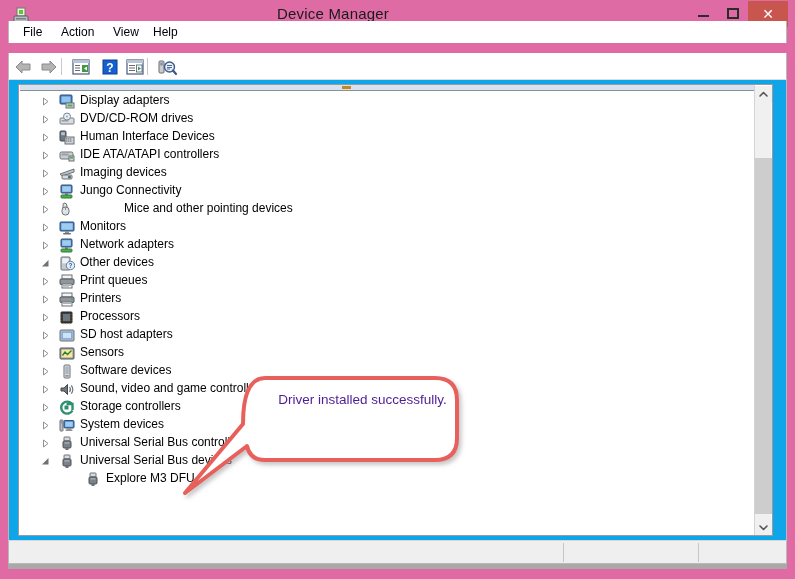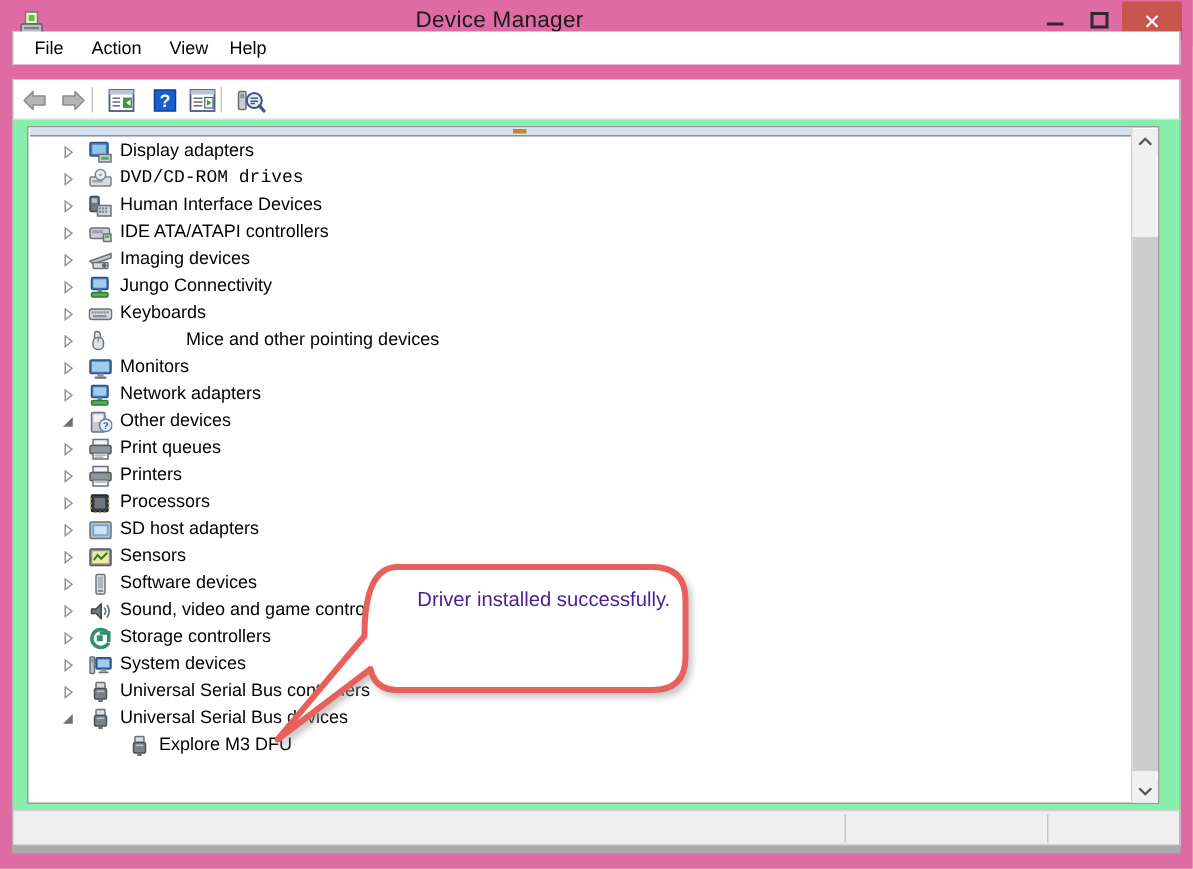--- a/index.html
+++ b/index.html
@@ -111,21 +111,21 @@
     top: 5px;
     width: 1px; height: 17px;
     background: #c8c8c8;
   }
 
   
   #content-outer {
     position: absolute;
     left: 8px; top: 80px;
     width: 779px; height: 460px;
-    background: #86efac;
+    background: #0ea5e9;
     border-left: 1px solid #b9b9b9;
     border-right: 1px solid #b9b9b9;
   }
   #tree-pane {
     position: absolute;
     left: 9px; top: 4px;
     width: 755px; height: 452px;
     background: #ffffff;
     border: 1px solid #9a9a9a;
     overflow: hidden;
@@ -372,21 +372,21 @@
               <svg width="9" height="9" viewBox="0 0 9 9">
                 <path d="M2.5 1 L7 4.5 L2.5 8 Z" fill="none" stroke="#8d9399" stroke-width="1"></path>
               </svg>
             </span>
             <span class="row-icon" style="left: 40px;"><svg width="16" height="15" viewBox="0 0 16 15">
                 <rect x="1" y="6" width="14" height="6" rx="1" fill="#d9dde1" stroke="#7a7d81"></rect>
                 <rect x="2.5" y="8" width="7" height="1.6" fill="#9aa0a6"></rect>
                 <circle cx="8" cy="4.5" r="3.5" fill="#e8edf2" stroke="#7a8793"></circle>
                 <circle cx="8" cy="4.5" r="1" fill="#9aa7b4"></circle>
               </svg></span>
-            <span class="row-label" style="left: 61px; font-family: Liberation Mono, monospace;">DVD/CD-ROM drives</span>
+            <span class="row-label" style="left: 61px;">DVD/CD-ROM drives</span>
           </div>
           <div class="row">
             <span class="twisty" style="left: 22px;">
               <svg width="9" height="9" viewBox="0 0 9 9">
                 <path d="M2.5 1 L7 4.5 L2.5 8 Z" fill="none" stroke="#8d9399" stroke-width="1"></path>
               </svg>
             </span>
             <span class="row-icon" style="left: 40px;"><svg width="16" height="15" viewBox="0 0 16 15">
                 <rect x="1" y="1" width="6" height="10" rx="1" fill="#6d7a86" stroke="#3f4950"></rect>
                 <rect x="2.2" y="2.2" width="3.6" height="3" fill="#b7c2cc"></rect>
@@ -433,38 +433,20 @@
                 <path d="M2.5 1 L7 4.5 L2.5 8 Z" fill="none" stroke="#8d9399" stroke-width="1"></path>
               </svg>
             </span>
             <span class="row-icon" style="left: 40px;"><svg width="16" height="15" viewBox="0 0 16 15">
                 <rect x="2" y="1" width="11" height="8" rx="1" fill="#4a7fc1" stroke="#2c4f7c"></rect>
                 <rect x="3.2" y="2.2" width="8.6" height="5.6" fill="#9fcdef"></rect>
                 <rect x="6" y="9" width="3" height="2" fill="#7e858c"></rect>
                 <rect x="2" y="11" width="11" height="3" rx="1" fill="#4caf50" stroke="#2f7a34"></rect>
               </svg></span>
             <span class="row-label" style="left: 61px;">Jungo Connectivity</span>
-          </div>
-          <div class="row">
-            <span class="twisty" style="left: 22px;">
-              <svg width="9" height="9" viewBox="0 0 9 9">
-                <path d="M2.5 1 L7 4.5 L2.5 8 Z" fill="none" stroke="#8d9399" stroke-width="1"></path>
-              </svg>
-            </span>
-            <span class="row-icon" style="left: 40px;"><svg width="16" height="15" viewBox="0 0 16 15">
-                <rect x="0.5" y="4" width="15" height="7" rx="2" fill="#d4d9de" stroke="#6d7176"></rect>
-                <rect x="2" y="5.5" width="1.5" height="1.5" fill="#8d9399"></rect>
-                <rect x="4" y="5.5" width="1.5" height="1.5" fill="#8d9399"></rect>
-                <rect x="6" y="5.5" width="1.5" height="1.5" fill="#8d9399"></rect>
-                <rect x="8" y="5.5" width="1.5" height="1.5" fill="#8d9399"></rect>
-                <rect x="10" y="5.5" width="1.5" height="1.5" fill="#8d9399"></rect>
-                <rect x="12" y="5.5" width="1.5" height="1.5" fill="#8d9399"></rect>
-                <rect x="3" y="8" width="9" height="1.6" fill="#8d9399"></rect>
-              </svg></span>
-            <span class="row-label" style="left: 61px;">Keyboards</span>
           </div>
           <div class="row">
             <span class="twisty" style="left: 22px;">
               <svg width="9" height="9" viewBox="0 0 9 9">
                 <path d="M2.5 1 L7 4.5 L2.5 8 Z" fill="none" stroke="#8d9399" stroke-width="1"></path>
               </svg>
             </span>
             <span class="row-icon" style="left: 40px;"><svg width="16" height="15" viewBox="0 0 16 15">
                 <path d="M5 1 Q8 1 8 4 L8 6 L4 6 L4 4 Q4 1 5 1 Z" fill="#e2e6ea" stroke="#6d7176"></path>
                 <rect x="3" y="5" width="7" height="8" rx="3.2" fill="#dfe3e7" stroke="#6d7176"></rect>

